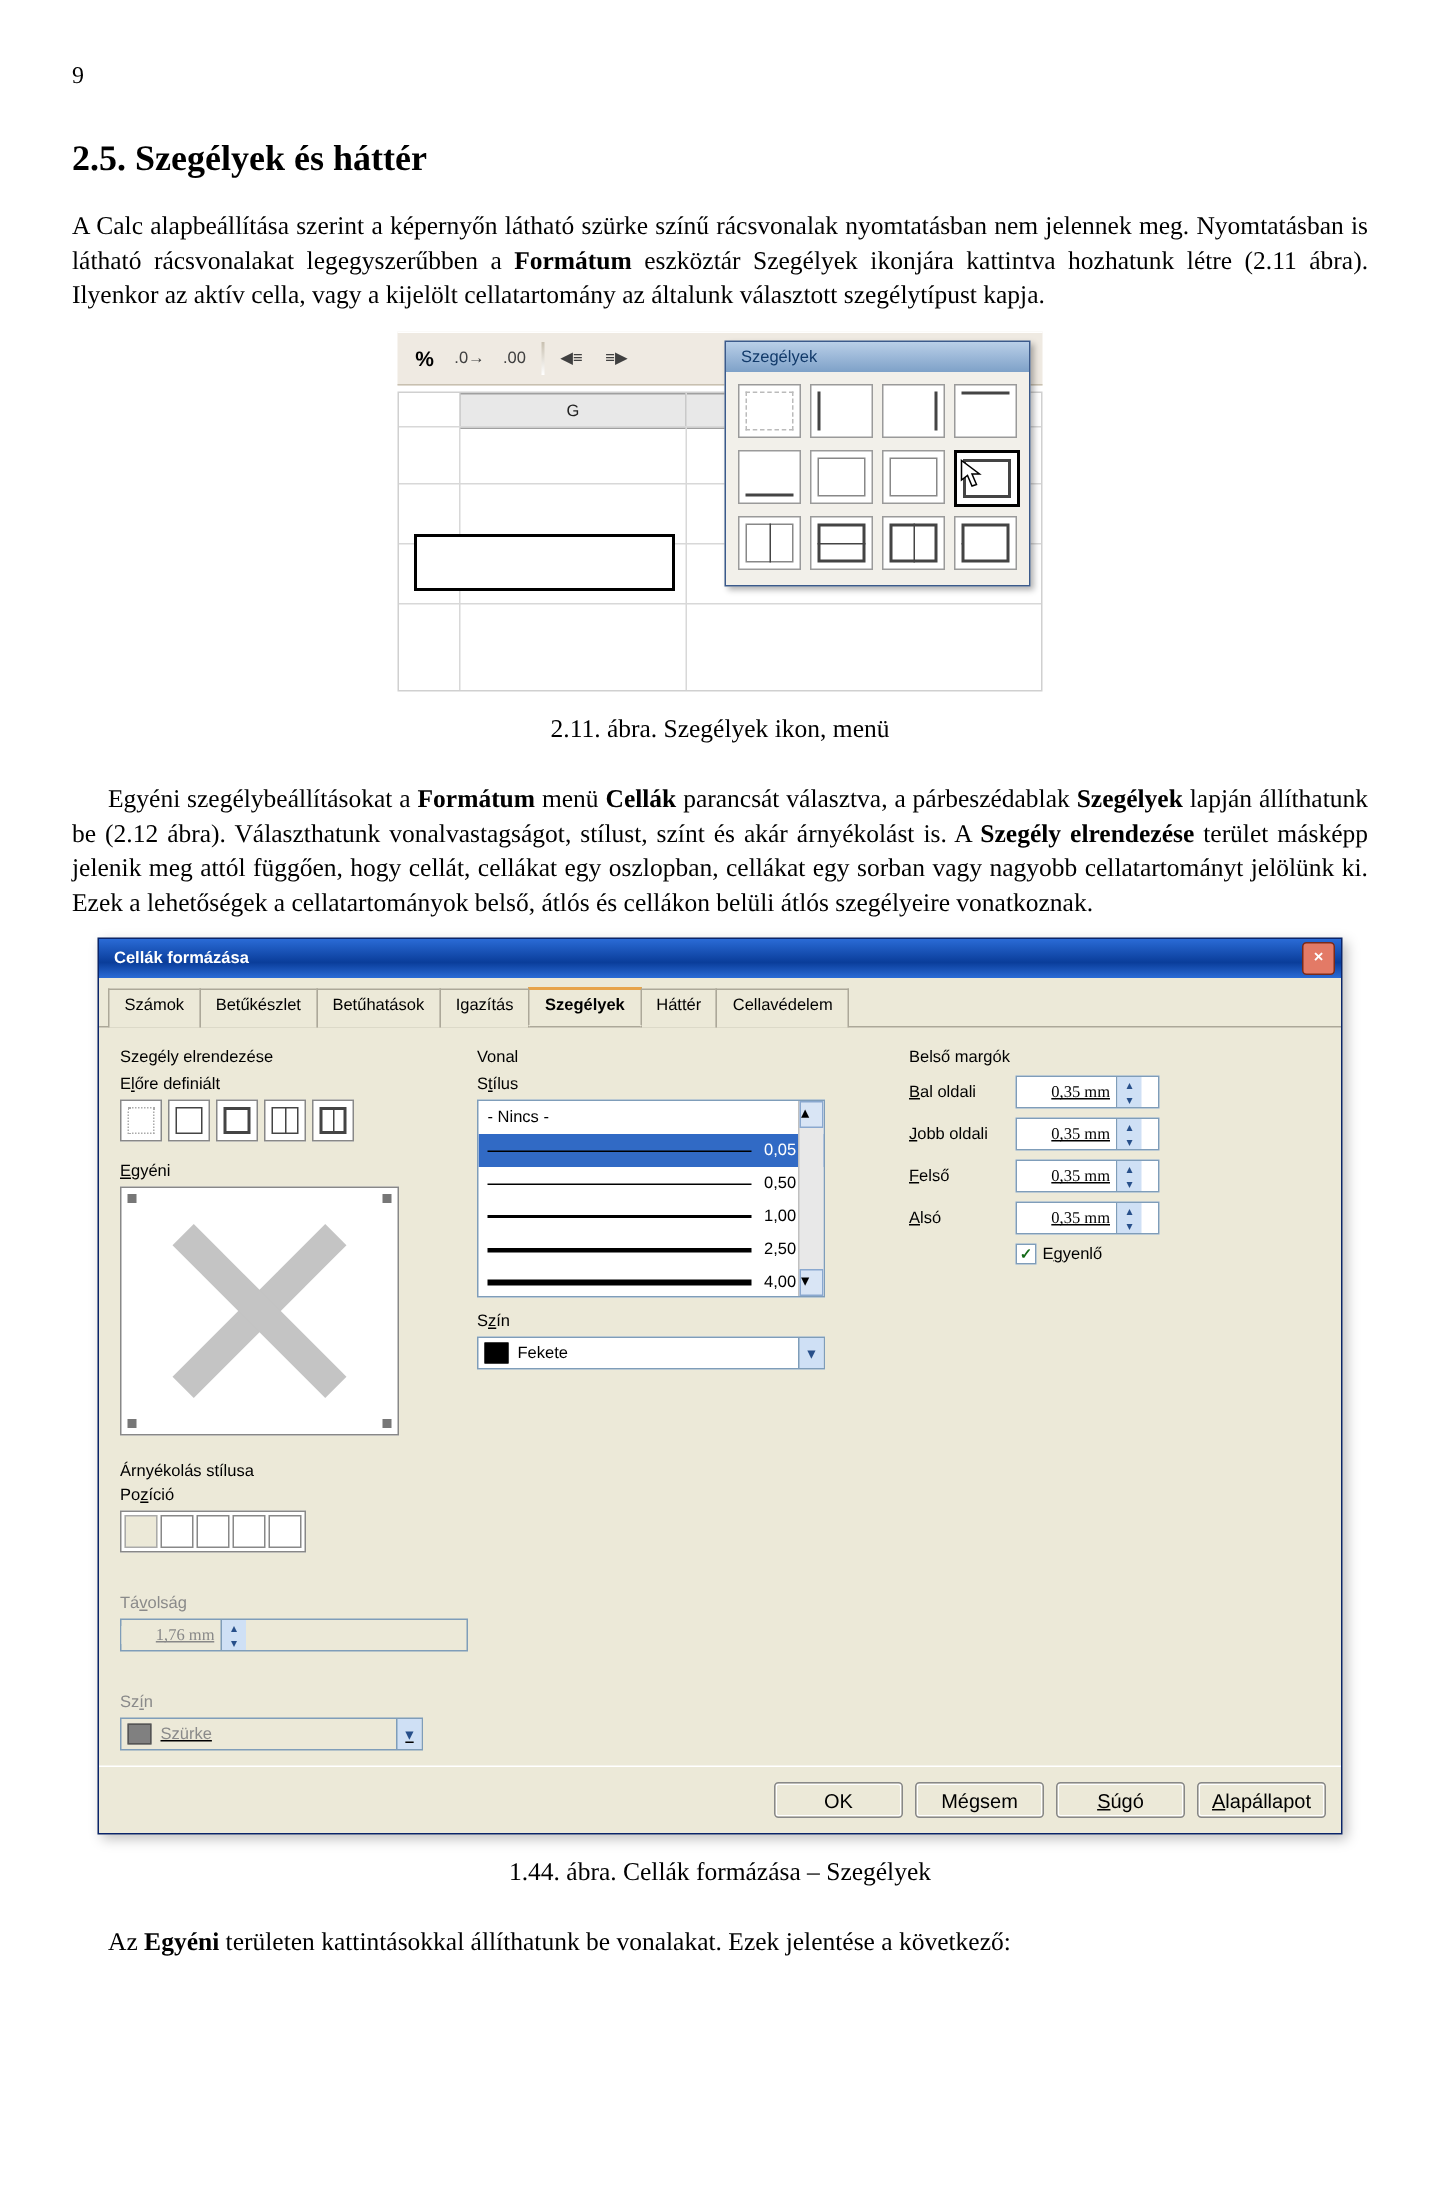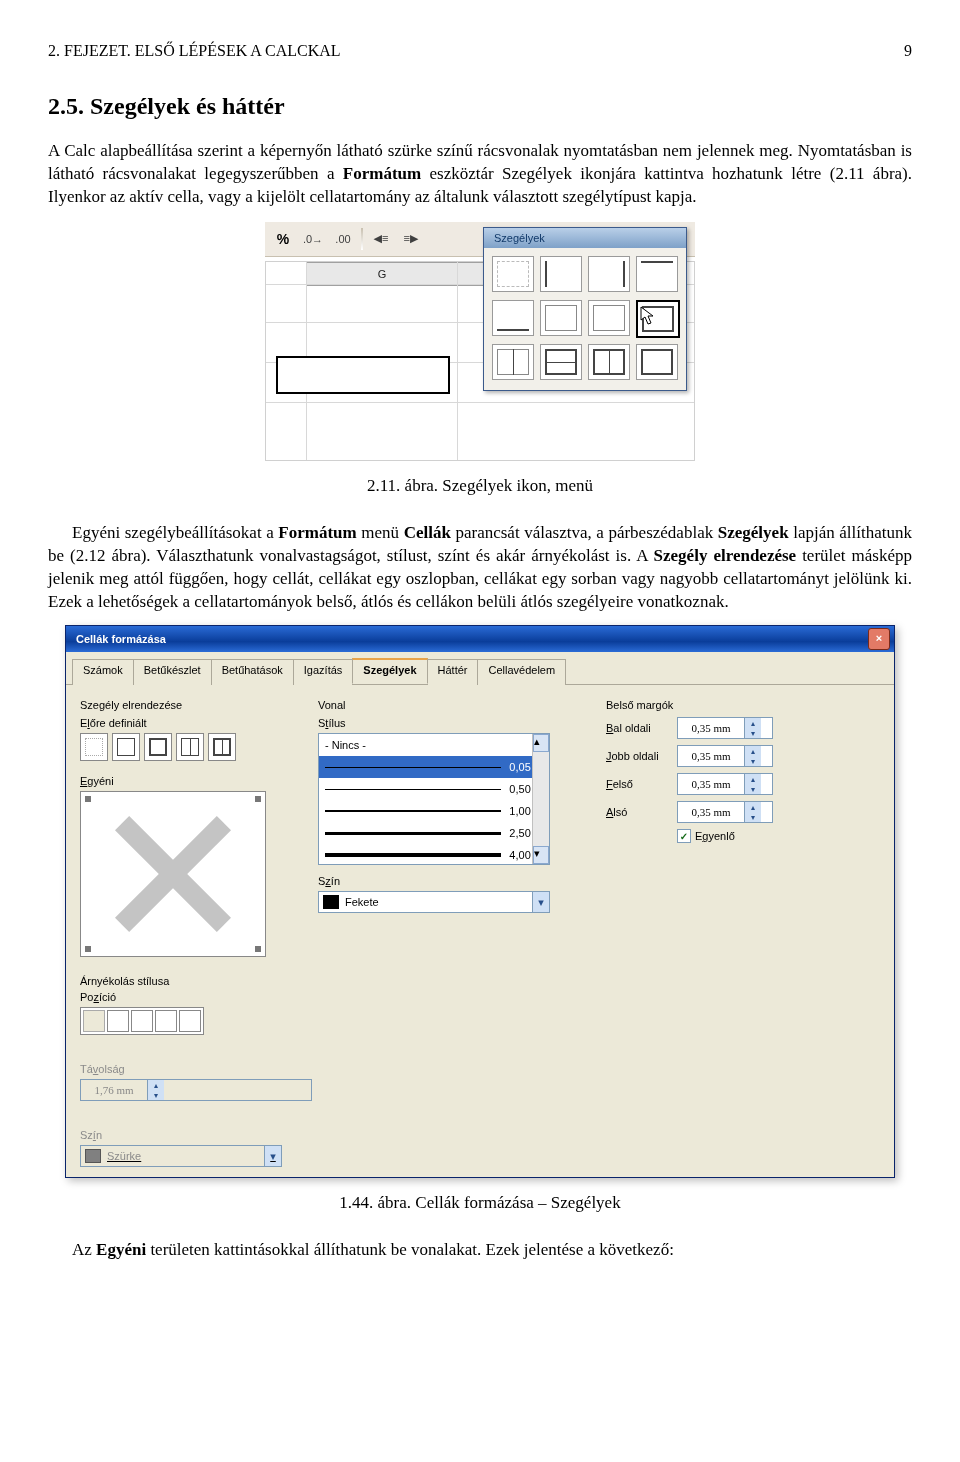--- a/index.html
+++ b/index.html
@@ -122,42 +122,41 @@
                      background:#e8e8e8;border-left:1px solid #c0c0c0;}
   .scroll-stub .sbar .sbtn{height:16px;background:#d9e5f5;border:1px solid #8aa8cf;}
   .dropdown{display:flex;align-items:center;border:1px solid #7f9db9;background:#fff;height:20px;width:230px;}
   .dropdown .dd-v{flex:1;padding:0 4px;display:flex;align-items:center;gap:6px;}
   .dropdown .dd-btn{width:16px;height:100%;background:#cfe0f5;border-left:1px solid #7f9db9;
                     display:flex;align-items:center;justify-content:center;color:#274f8a;}
   .swatch-black{width:14px;height:12px;background:#000;border:1px solid #000;}
   .swatch-grey{width:14px;height:12px;background:#808080;border:1px solid #555;}
   .margins{display:grid;grid-template-columns:65px 100px;gap:6px 6px;align-items:center;}
   .spin{display:flex;align-items:center;border:1px solid #7f9db9;background:#fff;height:20px;width:94px;}
-  .spin input{border:0;width:58px;text-align:center;padding:0 4px;font:11px Tahoma;}
+  .spin input{border:0;width:58px;text-align:right;padding:0 4px;font:11px Tahoma;text-decoration:underline;}
   .spin .sp-btns{width:16px;height:100%;display:flex;flex-direction:column;border-left:1px solid #7f9db9;}
   .spin .sp-btns div{flex:1;background:#cfe0f5;display:flex;align-items:center;justify-content:center;color:#274f8a;font-size:8px;}
   .spin.disabled{background:#ece9d8;}
   .spin.disabled input{background:#ece9d8;color:#888;}
   .chk{display:flex;align-items:center;gap:4px;}
   .chk .box{width:12px;height:12px;border:1px solid #7f9db9;background:#fff;display:flex;align-items:center;justify-content:center;color:#156a18;font-size:10px;font-weight:bold;}
   .grey-label{color:#8a8a8a;}
   .shadow-sect{margin-top:18px;}
   .shadow-cols{display:flex;gap:28px;}
   .pos-grid{display:flex;gap:2px;border:1px solid #888;padding:2px;background:#fff;width:max-content;}
   .pos-cell{width:20px;height:20px;border:1px solid #888;}
   .pos-cell.none{background:#ece9d8;border:1px solid #aaa;}
   .btn-row{display:flex;justify-content:flex-end;gap:8px;padding:10px;border-top:1px solid #fff;}
   .wbtn{min-width:86px;height:24px;border:1px solid #888;background:#ece9d8;
         border-radius:3px; box-shadow:inset 0 0 0 1px #fff;}
 </style>
 </head>
 <body>
 
 <div class="page-header">
-  <span>2. FEJEZET. ELSŐ LÉPÉSEK A CALCKAL</span>
   <span>9</span>
 </div>
 
 <h2 class="section">2.5. Szegélyek és háttér</h2>
 
 <p>
   <span>A Calc alapbeállítása szerint a képernyőn látható szürke színű rácsvonalak nyomtatásban nem jelennek meg. Nyomtatásban is látható rácsvonalakat legegyszerűbben a </span><b>Formátum</b><span> eszköztár Szegélyek ikonjára kattintva hozhatunk létre (2.11 ábra). Ilyenkor az aktív cella, vagy a kijelölt cellatartomány az általunk választott szegélytípust kapja.</span>
 </p>
 
 <div class="fig211-wrap">
@@ -374,19 +373,25 @@
                   <span class="swatch-grey"></span>
                   <span class="grey-label">Szürke</span>
                 </div>
               <div class="dd-btn">▾</div>
             </div>
           </div>
         </div>
       </div>
     </div>
 
+    <div class="btn-row">
+      <button class="wbtn">OK</button>
+      <button class="wbtn">Mégsem</button>
+      <button class="wbtn"><span class="mnemonic">S</span>úgó</button>
+      <button class="wbtn"><span class="mnemonic">A</span>lapállapot</button>
+    </div>
   </div>
 </div>
 <div class="fig-cap">1.44. ábra. Cellák formázása – Szegélyek</div>
 
 <p class="indent">
   <span>Az </span><b>Egyéni</b><span> területen kattintásokkal állíthatunk be vonalakat. Ezek jelentése a következő:</span>
 </p>
 
 </body></html>

